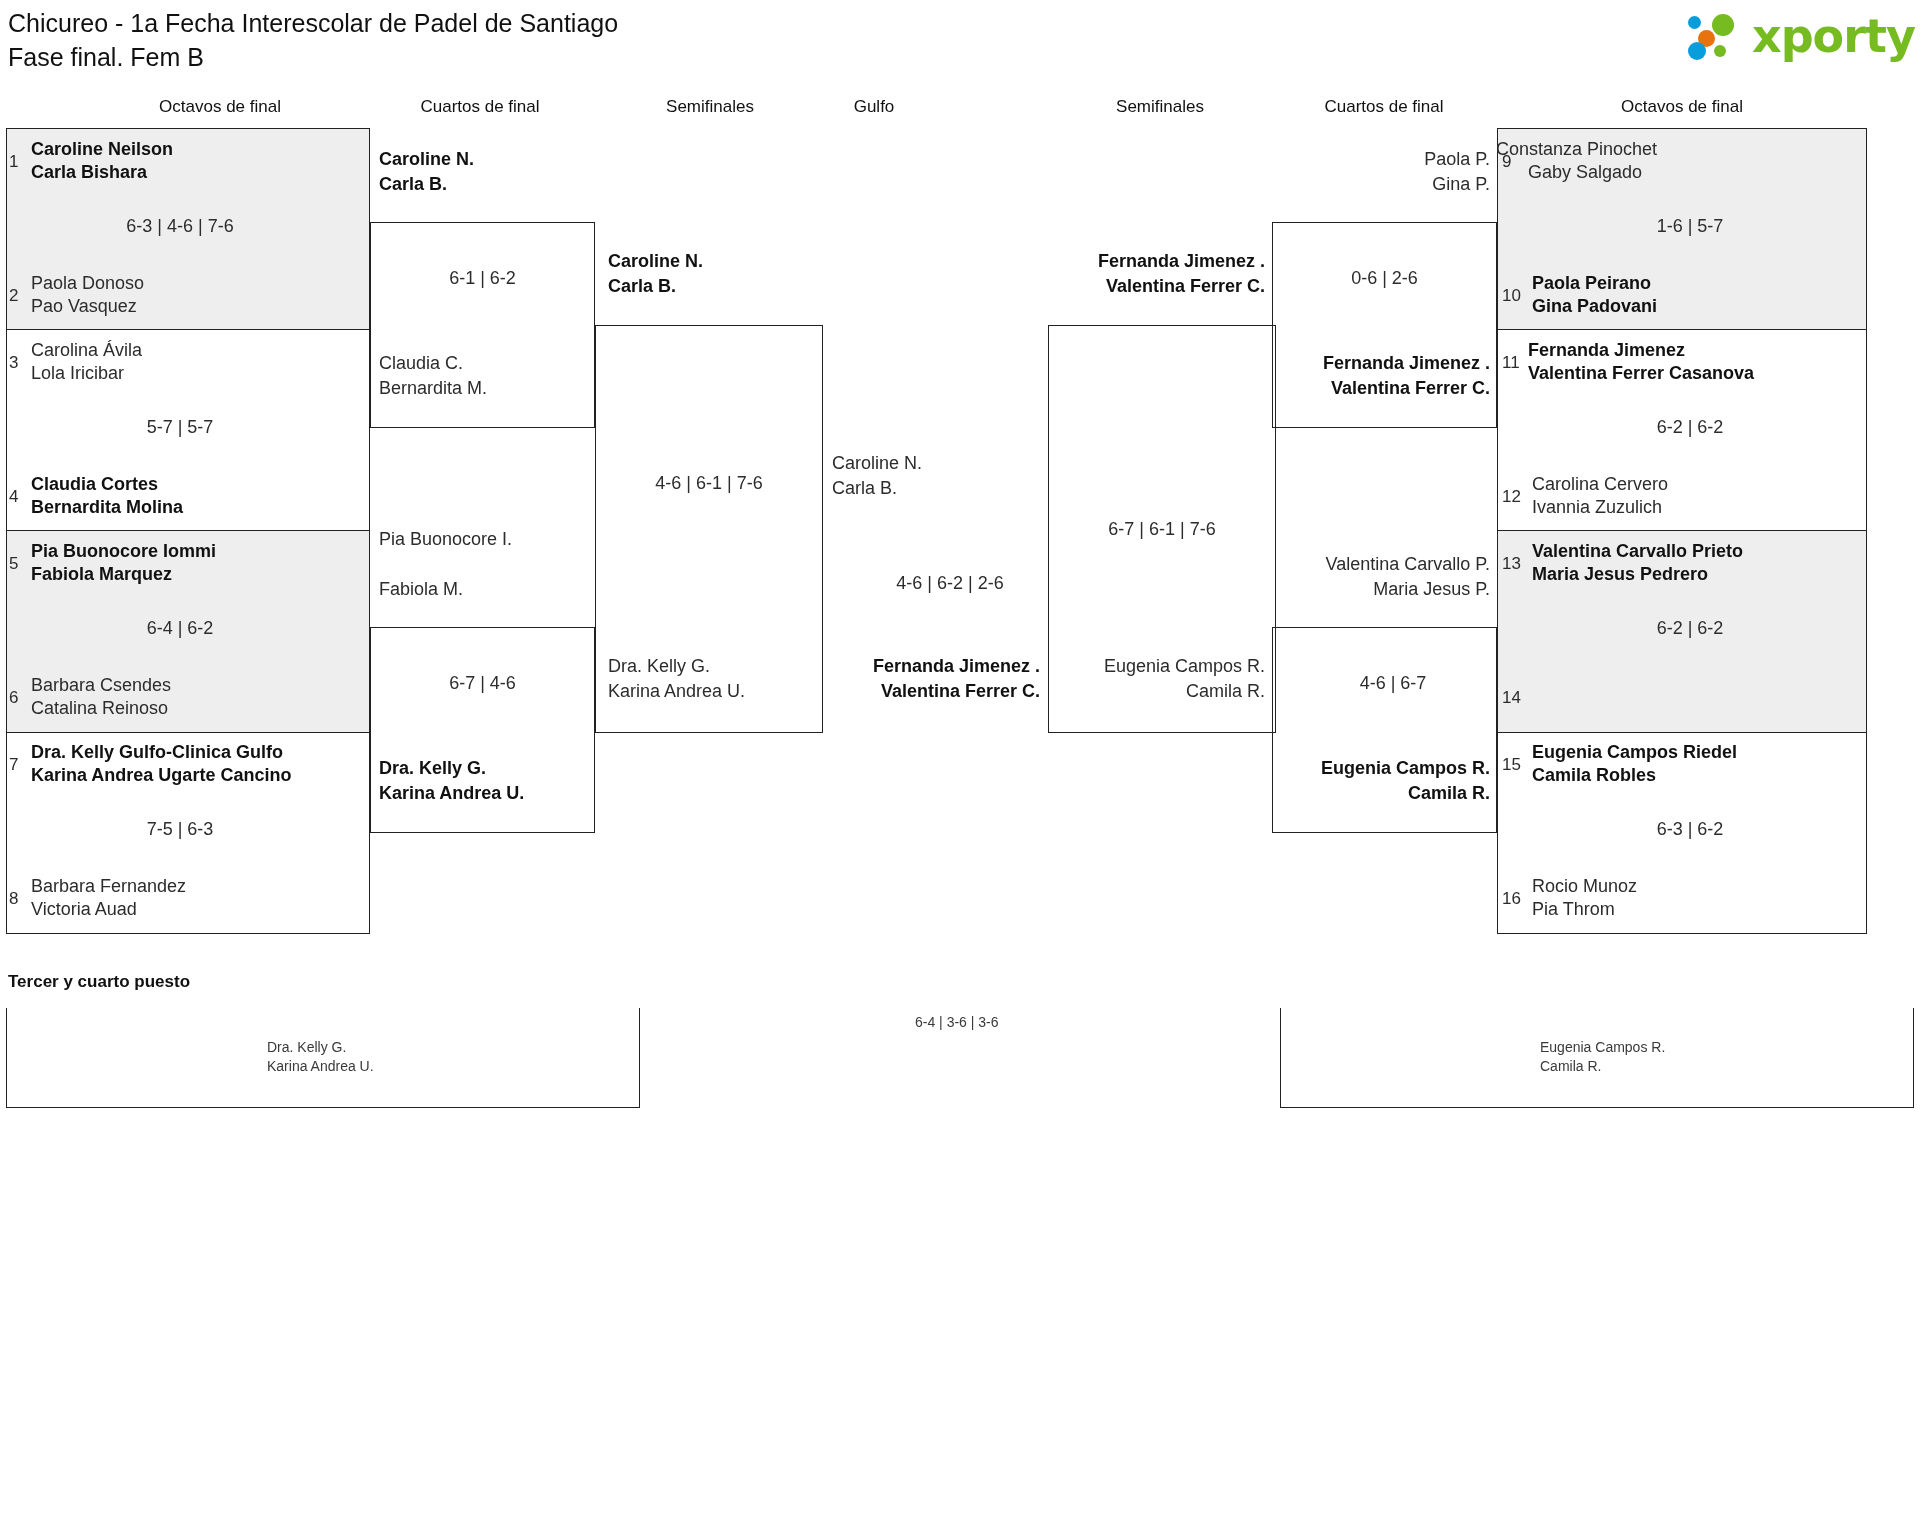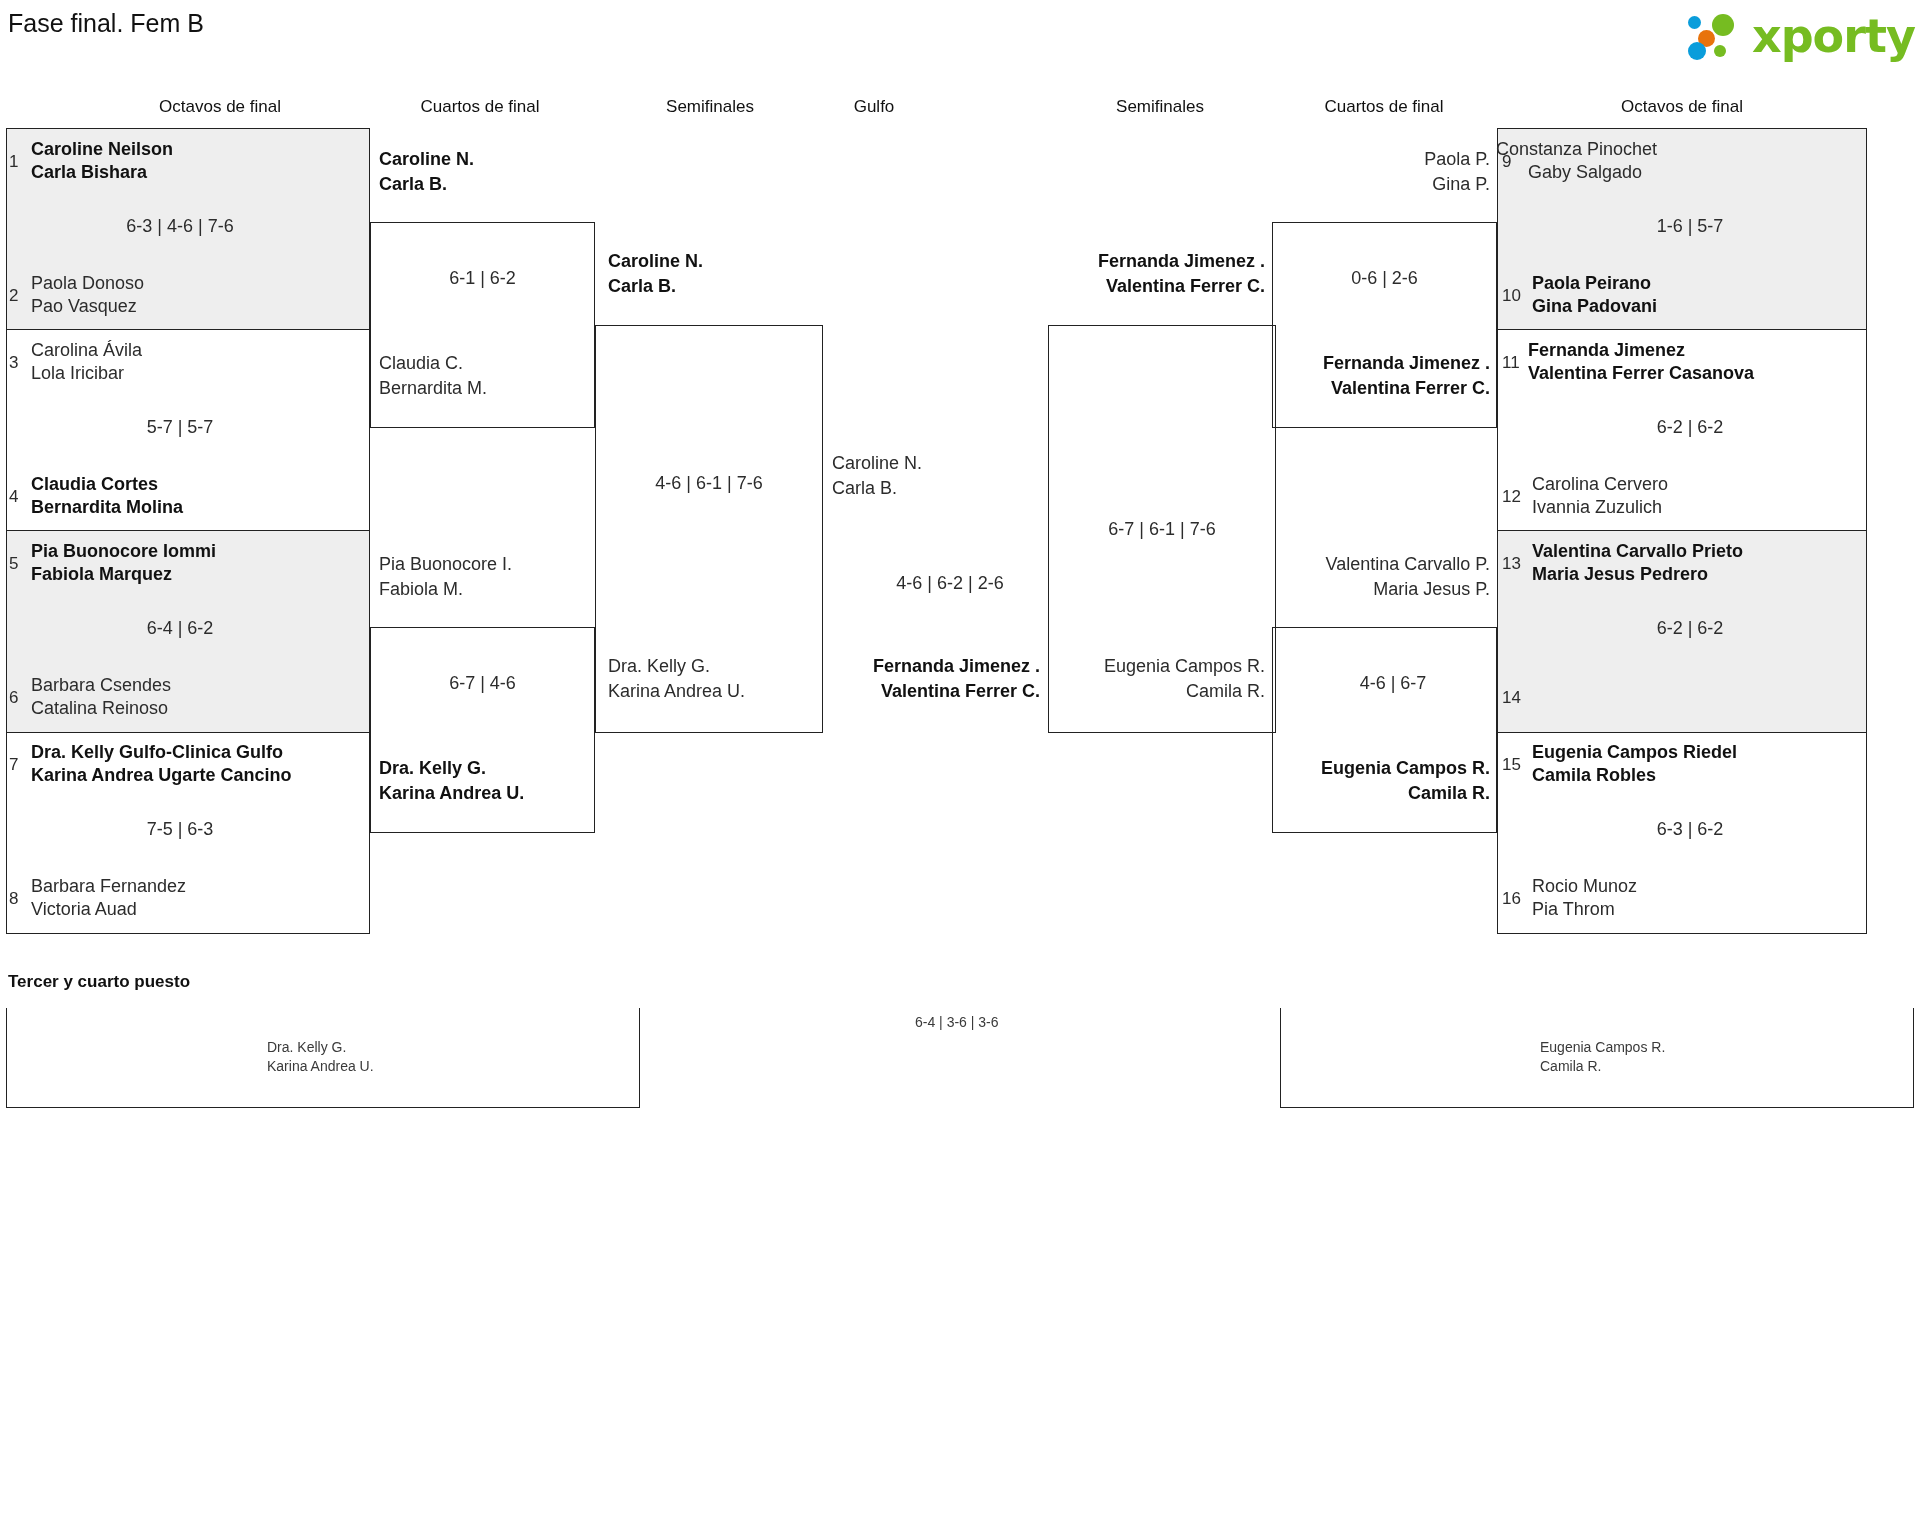--- a/index.html
+++ b/index.html
@@ -40,20 +40,21 @@
 
   
   #tp-label{left:8px;top:972px;font-size:17px;font-weight:700;color:#111;}
   .tp-team{position:absolute;font-size:14px;line-height:19px;color:#3a3a3a;white-space:nowrap;}
   .tp-score{position:absolute;font-size:14px;line-height:19px;color:#3a3a3a;white-space:nowrap;}
 </style>
 </head>
 <body>
 
 <div class="abs" id="title-block">
+  <div class="t-line">Chicureo - 1a Fecha Interescolar de Padel de Santiago</div>
   <div class="t-line">Fase final. Fem B</div>
 </div>
 
 <div class="abs" id="logo">
   <div class="dots">
     <span class="d" style="left:0px;top:2px;width:13px;height:13px;background:#0a9ddb;"></span>
     <span class="d" style="left:24px;top:0px;width:22px;height:22px;background:#76bc21;"></span>
     <span class="d" style="left:10px;top:16px;width:17px;height:17px;background:#e8730c;"></span>
     <span class="d" style="left:0px;top:28px;width:18px;height:18px;background:#0a9ddb;"></span>
     <span class="d" style="left:26px;top:31px;width:12px;height:12px;background:#76bc21;"></span>
@@ -110,21 +111,21 @@
 <div class="team" style="left:31px;top:875px;">Barbara Fernandez</div>
 <div class="team" style="left:31px;top:898px;">Victoria Auad</div>
 
 <div class="team win" style="left:379px;top:148px;">Caroline N.</div>
 <div class="team win" style="left:379px;top:173px;">Carla B.</div>
 <div class="bx" style="left:370px;top:222px;width:225px;height:206px;"></div>
 <div class="score c" style="left:370px;top:267px;width:225px;">6-1 | 6-2</div>
 <div class="team" style="left:379px;top:352px;">Claudia C.</div>
 <div class="team" style="left:379px;top:377px;">Bernardita M.</div>
 
-<div class="team" style="left:379px;top:553px;">Pia Buonocore I.</div>
+<div class="team" style="left:379px;top:528px;">Pia Buonocore I.</div>
 <div class="team" style="left:379px;top:578px;">Fabiola M.</div>
 <div class="bx" style="left:370px;top:627px;width:225px;height:206px;"></div>
 <div class="score c" style="left:370px;top:672px;width:225px;">6-7 | 4-6</div>
 <div class="team win" style="left:379px;top:757px;">Dra. Kelly G.</div>
 <div class="team win" style="left:379px;top:782px;">Karina Andrea U.</div>
 
 <div class="team win" style="left:608px;top:250px;">Caroline N.</div>
 <div class="team win" style="left:608px;top:275px;">Carla B.</div>
 <div class="bx" style="left:595px;top:325px;width:228px;height:408px;"></div>
 <div class="score c" style="left:595px;top:472px;width:228px;">4-6 | 6-1 | 7-6</div>

